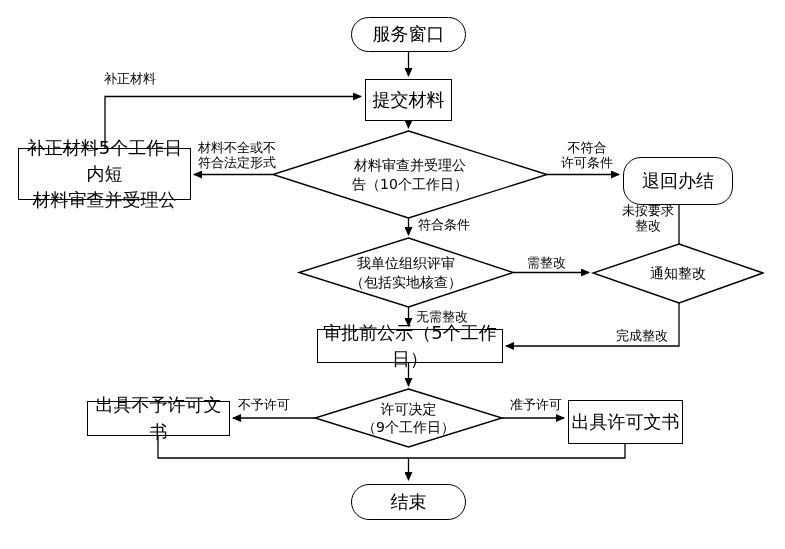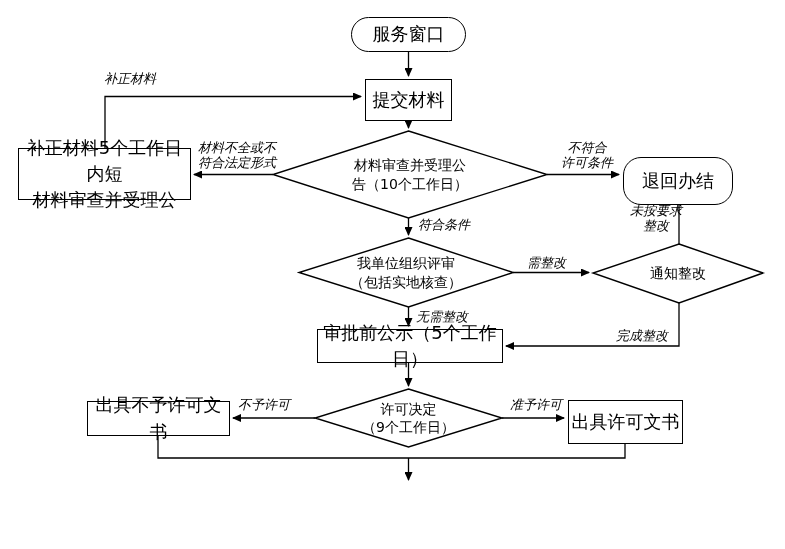--- a/index.html
+++ b/index.html
@@ -14,21 +14,21 @@
     display:flex; align-items:center; justify-content:center;
     text-align:center; border:1.5px solid #000; background:#fff;
     font-size:18px; line-height:1.45; white-space:pre-line;
   }
   .stadium { border-radius:18px; }
   .dtext {
     position:absolute; display:flex; align-items:center; justify-content:center;
     text-align:center; font-size:14px; line-height:1.3; white-space:pre-line;
   }
   .elabel {
-    position:absolute; font-size:13px; line-height:1.12; white-space:pre-line;font-style:italic;
+    position:absolute; font-size:13px; line-height:1.12; white-space:pre-line;
   }
   .elabel.center { text-align:center; }
 </style>
 </head>
 <body>
 
 <div class="stage">
 
   <svg class="edges" viewBox="0 0 785 549">
     <defs>
@@ -69,20 +69,21 @@
 材料审查并受理公</div>
 
   <div class="node stadium" style="left:623px; top:157px; width:110px; height:48px;">退回办结</div>
 
   <div class="node" style="left:317px; top:329px; width:186px; height:34px;">审批前公示（5个工作日）</div>
 
   <div class="node" style="left:87px; top:401px; width:143px; height:35px;">出具不予许可文书</div>
 
   <div class="node" style="left:568px; top:400px; width:115px; height:44px;text-align:right;">出具许可文书</div>
 
+  <div class="node stadium" style="left:351px; top:484px; width:115px; height:36px;">结束</div>
 
   <div class="dtext" style="left:273px; top:131px; width:274px; height:87px;">材料审查并受理公
 告（10个工作日）</div>
 
   <div class="dtext" style="left:299px; top:238px; width:214px; height:69px;">我单位组织评审
 （包括实地核查）</div>
 
   <div class="dtext" style="left:593px; top:244px; width:170px; height:59px;">通知整改</div>
 
   <div class="dtext" style="left:315px; top:389px; width:187px; height:58px;">许可决定
@@ -93,21 +94,21 @@
   <span class="elabel center" style="left:196px; top:141px; width:82px;">材料不全或不
 符合法定形式</span>
 
   <span class="elabel center" style="left:559px; top:141px; width:56px;">不符合
 许可条件</span>
 
   <span class="elabel" style="left:418px; top:218px;">符合条件</span>
 
   <span class="elabel" style="left:527px; top:256px;">需整改</span>
 
-  <span class="elabel center" style="left:619px; top:204px; width:58px;margin-left:8px;">未按要求
+  <span class="elabel center" style="left:619px; top:204px; width:58px;">未按要求
 整改</span>
 
   <span class="elabel" style="left:616px; top:329px;">完成整改</span>
 
   <span class="elabel" style="left:416px; top:310px;">无需整改</span>
 
   <span class="elabel" style="left:238px; top:398px;">不予许可</span>
 
   <span class="elabel" style="left:510px; top:398px;">准予许可</span>
 

